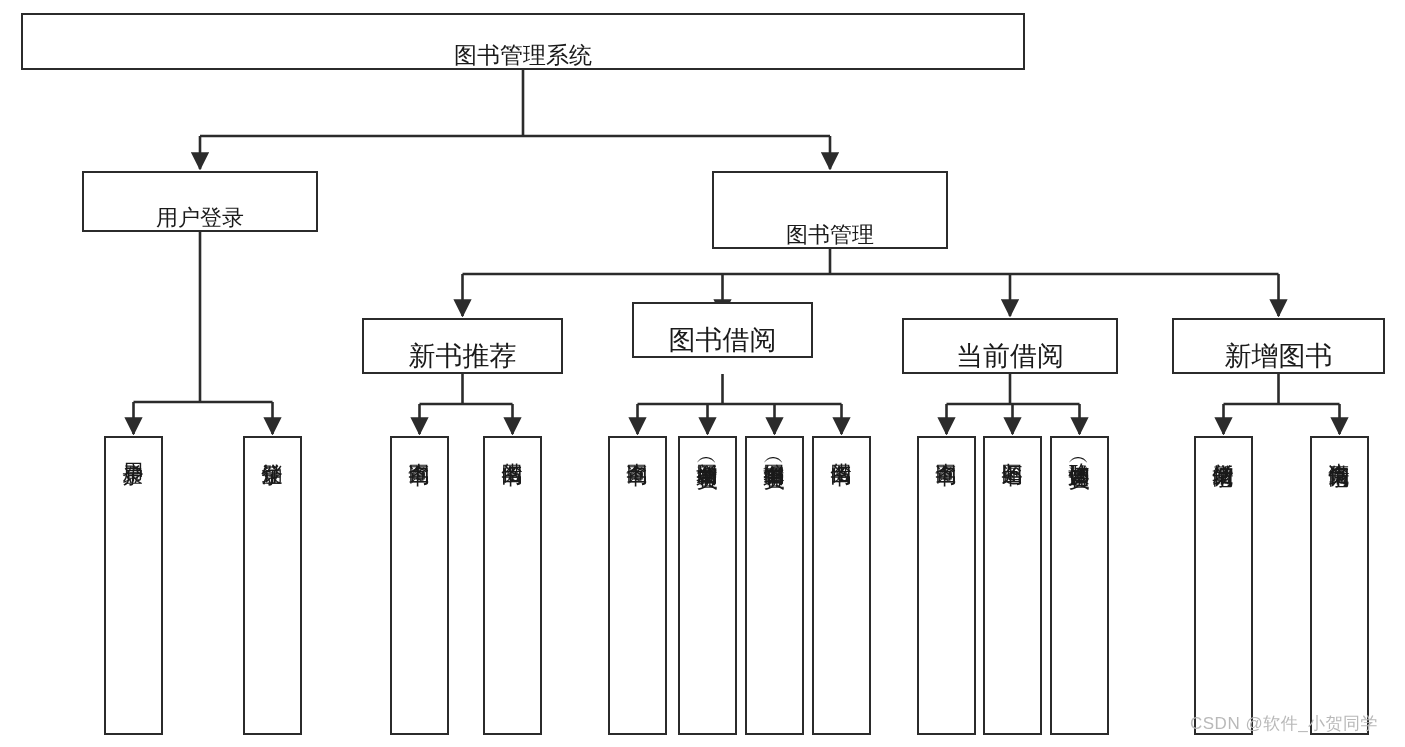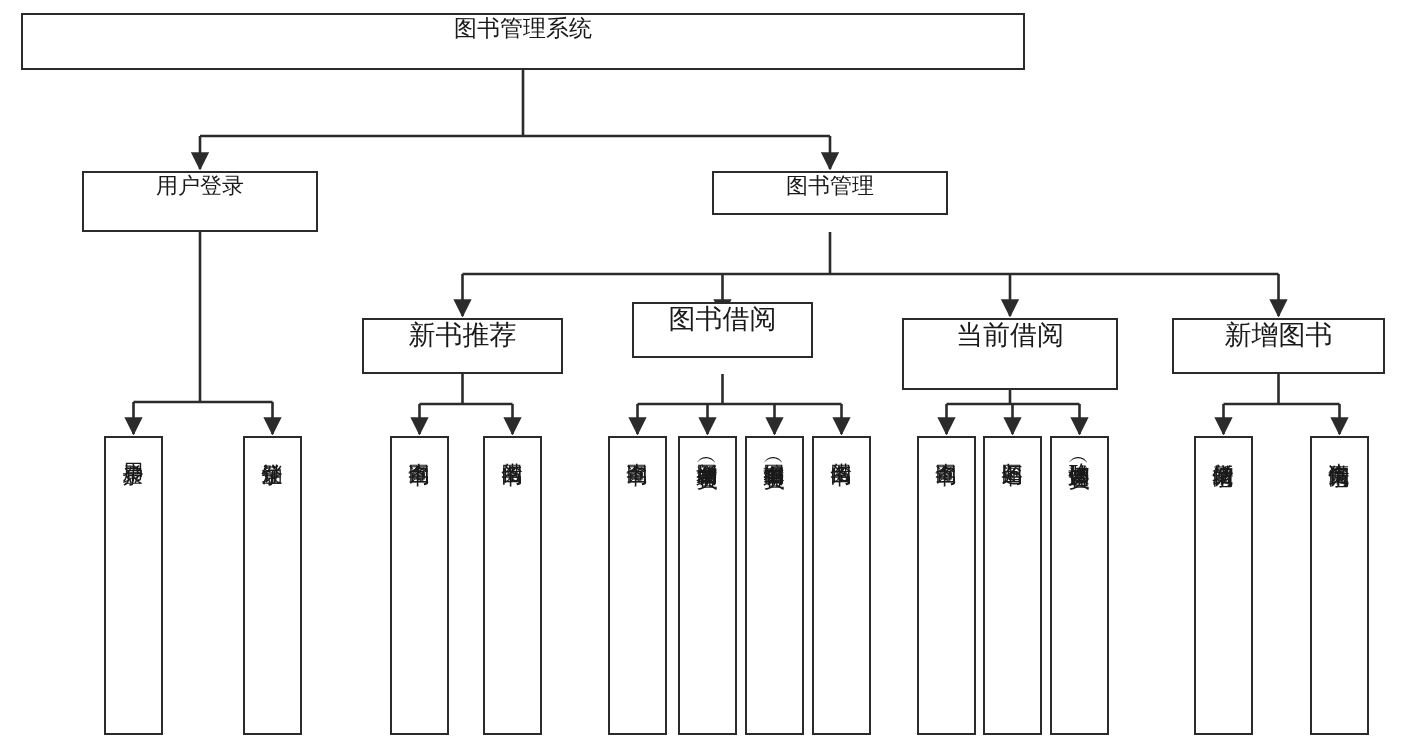--- a/index.html
+++ b/index.html
@@ -24,21 +24,21 @@
     width: 1405px;
     height: 747px;
     pointer-events: none;
   }
   .node {
     position: absolute;
     box-sizing: border-box;
     border: 2px solid #2b2b2b;
     background: #ffffff;
     display: flex;
-    align-items: flex-start;
+    align-items: flex-end;
     justify-content: center;
     color: #1a1a1a;
   }
   .node-label {
     display: block;
     text-align: center;
     line-height: 1.15;
     white-space: pre-line;
   }
   .lvl0 > .node-label { font-size: 23px; }
@@ -111,30 +111,30 @@
       </g>
   </svg>
 
   <div id="nodes-layer">
       <div class="node lvl0" style="left: 21px; top: 13px; width: 1004px; height: 57px;">
         <span class="node-label">图书管理系统</span>
       </div>
       <div class="node lvl1" style="left: 82px; top: 171px; width: 236px; height: 61px;">
         <span class="node-label">用户登录</span>
       </div>
-      <div class="node lvl1" style="left: 712px; top: 171px; width: 236px; height: 44px;">
+      <div class="node lvl1" style="left: 712px; top: 171px; width: 236px; height: 78px;">
         <span class="node-label">图书管理</span>
       </div>
       <div class="node lvl2" style="left: 362px; top: 318px; width: 201px; height: 56px;">
         <span class="node-label">新书推荐</span>
       </div>
       <div class="node lvl2" style="left: 632px; top: 302px; width: 181px; height: 56px;">
         <span class="node-label">图书借阅</span>
       </div>
-      <div class="node lvl2" style="left: 902px; top: 318px; width: 216px; height: 72px;">
+      <div class="node lvl2" style="left: 902px; top: 318px; width: 216px; height: 56px;">
         <span class="node-label">当前借阅</span>
       </div>
       <div class="node lvl2" style="left: 1172px; top: 318px; width: 213px; height: 56px;">
         <span class="node-label">新增图书</span>
       </div>
       <div class="node lvl3 leaf" style="left: 104px; top: 436px; width: 59px; height: 299px;">
         <span class="node-label">用户登录</span>
       </div>
       <div class="node lvl3 leaf" style="left: 243px; top: 436px; width: 59px; height: 299px;">
         <span class="node-label">注销登录</span>
@@ -167,14 +167,15 @@
         <span class="node-label">确认归还（管理员）</span>
       </div>
       <div class="node lvl3 leaf" style="left: 1194px; top: 436px; width: 59px; height: 299px;">
         <span class="node-label">新增借阅记录</span>
       </div>
       <div class="node lvl3 leaf" style="left: 1310px; top: 436px; width: 59px; height: 299px;">
         <span class="node-label">查询借阅记录</span>
       </div>
     </div>
 
+  <div class="watermark" style="left: 1190px; top: 712px;">CSDN @软件_小贺同学</div>
 
 </div>
 
 </body></html>

